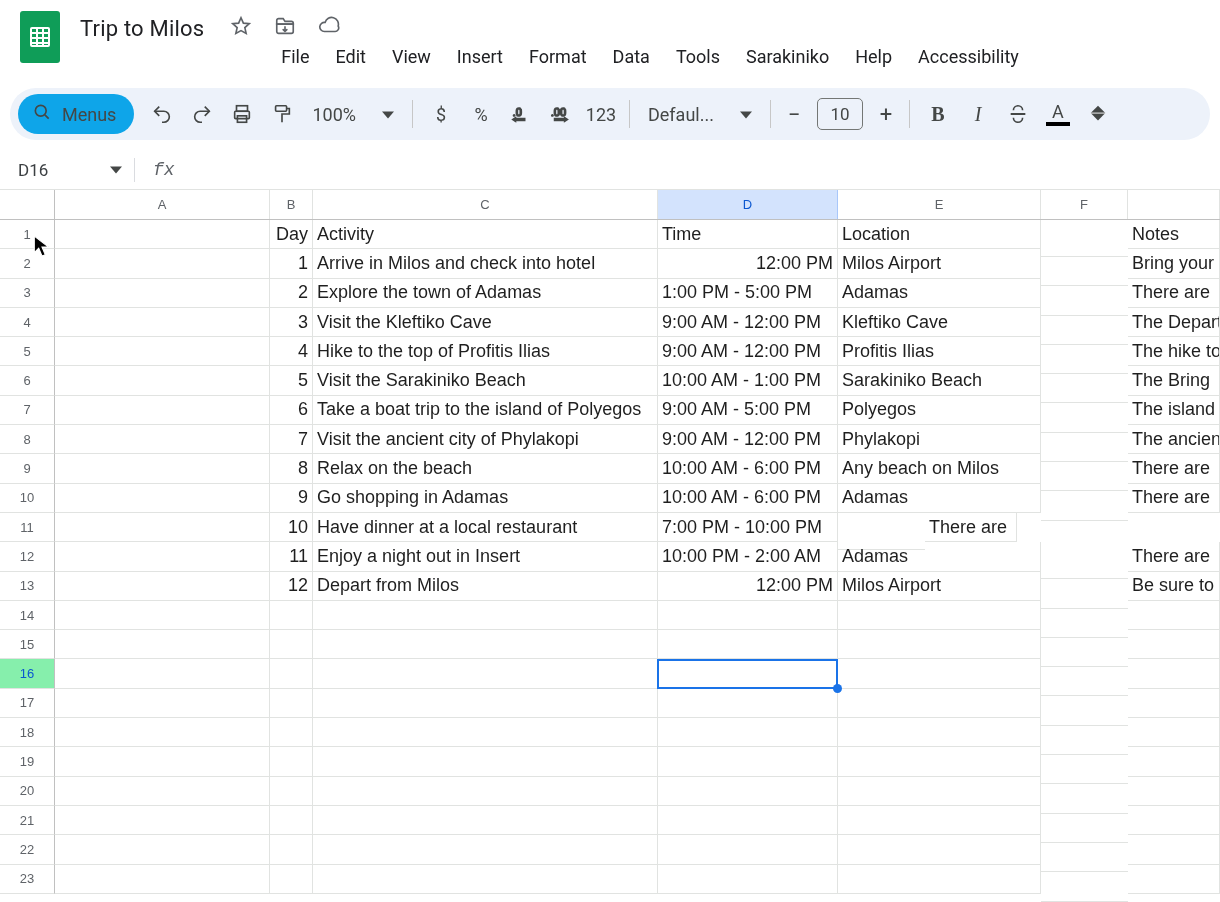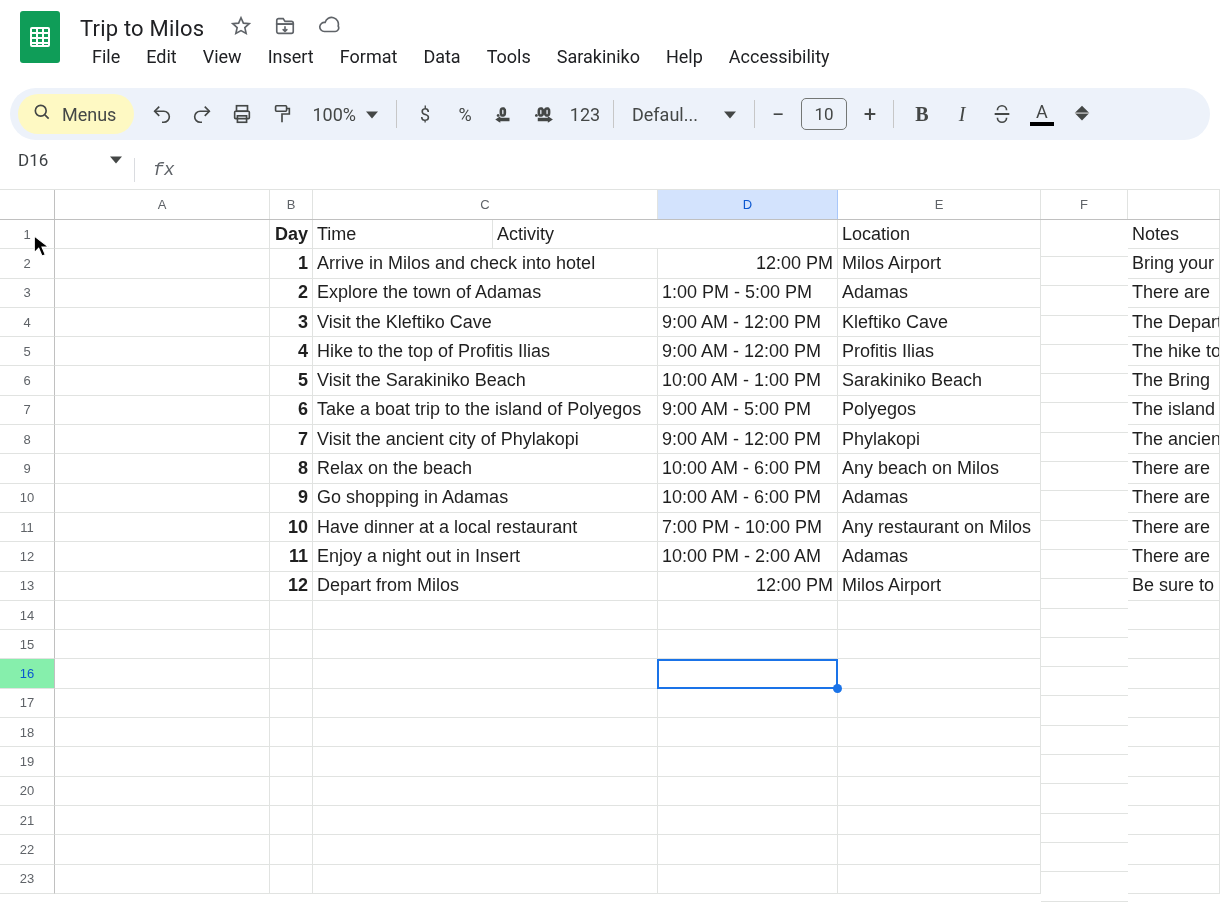--- a/index.html
+++ b/index.html
@@ -26,48 +26,48 @@
     font-size: 22px; color: #202124; letter-spacing: .2px;
     padding: 2px 6px 2px 0;
   }
   .title-icons { display: flex; align-items: center; gap: 22px; margin-left: 20px; }
   .title-icons svg { width: 22px; height: 22px; stroke: #5f6368; fill: none; stroke-width: 1.8; }
 
   
   .menubar {
     display: flex; align-items: center; gap: 2px;
     padding: 4px 0 28px 80px; height: 40px;
-    font-size: 18px; color: #202124;
+    font-size: 18px; color: #202124; justify-content: center;
   }
   .menubar .mi { padding: 4px 12px; border-radius: 4px; cursor: pointer; }
 
   
   .toolbar-wrap { padding: 0 10px 10px 10px; }
   .toolbar {
     height: 52px; background: #edf2fa; border-radius: 26px;
     display: flex; align-items: center; padding: 0 14px 0 8px;
     gap: 4px; color: #444746; font-size: 18px;
     overflow: hidden; white-space: nowrap;
   }
   .tb-search {
     display: flex; align-items: center; gap: 10px;
-    background: #fef9c3; border-radius: 20px;
+    background: #0ea5e9; border-radius: 20px;
     height: 40px; padding: 0 18px 0 14px; margin-right: 6px;
   }
   .tb-search svg { width: 20px; height: 20px; stroke: #444746; fill: none; stroke-width: 2; }
   .tb-btn {
     width: 36px; height: 36px; border-radius: 6px;
     display: flex; align-items: center; justify-content: center;
     cursor: pointer; flex: none;
   }
   .tb-btn svg { width: 22px; height: 22px; stroke: #444746; fill: none; stroke-width: 1.8; }
   .tb-btn.fill svg { fill: #444746; stroke: none; }
   .tb-sep { width: 1px; height: 28px; background: #c7c7c7; margin: 0 6px; flex: none; }
   .tb-text { padding: 0 6px; cursor: pointer; }
-  .tb-zoom { display: flex; align-items: center; gap: 4px; padding: 0 8px; }
+  .tb-zoom { display: flex; align-items: center; gap: 20px; padding: 0 8px; }
   .tb-caret { margin-left: 6px; }
   .tb-caret svg, .caret svg { width: 12px; height: 12px; fill: #444746; }
   .tb-font {
     display: flex; align-items: center; justify-content: space-between;
     width: 120px; padding: 0 8px;
   }
   .tb-size {
     display: flex; align-items: center; gap: 10px;
   }
   .tb-size .box {
@@ -91,21 +91,21 @@
   .tb-textcolor .bar { width: 24px; height: 4px; background: #000; margin-top: 1px; }
   .tb-fill { position: relative; }
 
   
   .fxrow {
     height: 40px; display: flex; align-items: center;
     border-bottom: 1px solid #e1e3e1; padding-left: 4px;
   }
   .namebox {
     width: 130px; height: 100%;
-    display: flex; align-items: flex-start; justify-content: space-between;
+    display: flex; align-items: center; justify-content: space-between;
     padding: 0 12px 0 14px; font-size: 17px; color: #3c4043;
   }
   .fxrow .sep { width: 1px; height: 24px; background: #dadce0; }
   .fx { font-style: italic; font-family: Liberation Mono, monospace; font-size: 18px; color: #5f6368; padding: 0 18px; }
 
   
   .grid { position: relative; font-family: Arial, sans-serif; }
   .colhdr {
     display: flex; height: 30px; background: #fff;
     border-bottom: 1px solid #c0c0c0;
@@ -141,21 +141,21 @@
     font-size: 13px; color: #5f6368; background: #fff;
   }
   .rh.sel { background: #86efac; color: #0b57d0; font-weight: 500; }
   .cell {
     border-right: 1px solid #e1e3e1; border-bottom: 1px solid #e1e3e1;
     padding: 0 4px; display: flex; align-items: center;
     font-size: 18px; color: #1f1f1f; overflow: hidden; white-space: nowrap;
     position: relative;
   }
   .cell.colA { width: 215px; }
-  .cell.colB { width: 43px;  justify-content: flex-end; font-weight: bold; }
+  .cell.colB { width: 43px;  justify-content: flex-end; }
   .cell.colC { width: 345px; }
   .cell.colD { width: 180px; }
   .cell.colE { width: 203px; }
   .cell.colF { width: 87px; margin-top: 36px;  }
   .cell.colG { width: 92px;  }
   .cell.num  { justify-content: flex-end; }
 
   
   .active-cell-outline {
     position: absolute; border: 2px solid #1a73e8;
@@ -358,22 +358,22 @@
     <div class="ch colE">E</div>
     <div class="ch colF">F</div>
     <div class="ch colG"></div>
   </div>
 
   <div class="rows" id="rows">
       <div class="row">
         <div class="rh">1</div>
         <div class="cell colA"></div>
         <div class="cell colB">Day</div>
+        <div class="cell colC">Activity</div>
         <div class="cell colD">Time</div>
-        <div class="cell colC">Activity</div>
         <div class="cell colE">Location</div>
         <div class="cell colF">Cost</div>
         <div class="cell colG">Notes</div>
       </div>
       <div class="row">
         <div class="rh">2</div>
         <div class="cell colA"></div>
         <div class="cell colB num">1</div>
         <div class="cell colC">Arrive in Milos and check into hotel</div>
         <div class="cell colD num">12:00 PM</div>
@@ -460,21 +460,20 @@
         <div class="cell colE">Adamas</div>
         <div class="cell colF">Free</div>
         <div class="cell colG">There are</div>
       </div>
       <div class="row">
         <div class="rh">11</div>
         <div class="cell colA"></div>
         <div class="cell colB num">10</div>
         <div class="cell colC">Have dinner at a local restaurant</div>
         <div class="cell colD">7:00 PM - 10:00 PM</div>
-        <div class="cell colE">Any restaurant on Milos</div>
         <div class="cell colF num">45</div>
         <div class="cell colG">There are</div>
       </div>
       <div class="row">
         <div class="rh">12</div>
         <div class="cell colA"></div>
         <div class="cell colB num">11</div>
         <div class="cell colC">Enjoy a night out in Insert</div>
         <div class="cell colD">10:00 PM - 2:00 AM</div>
         <div class="cell colE">Adamas</div>

